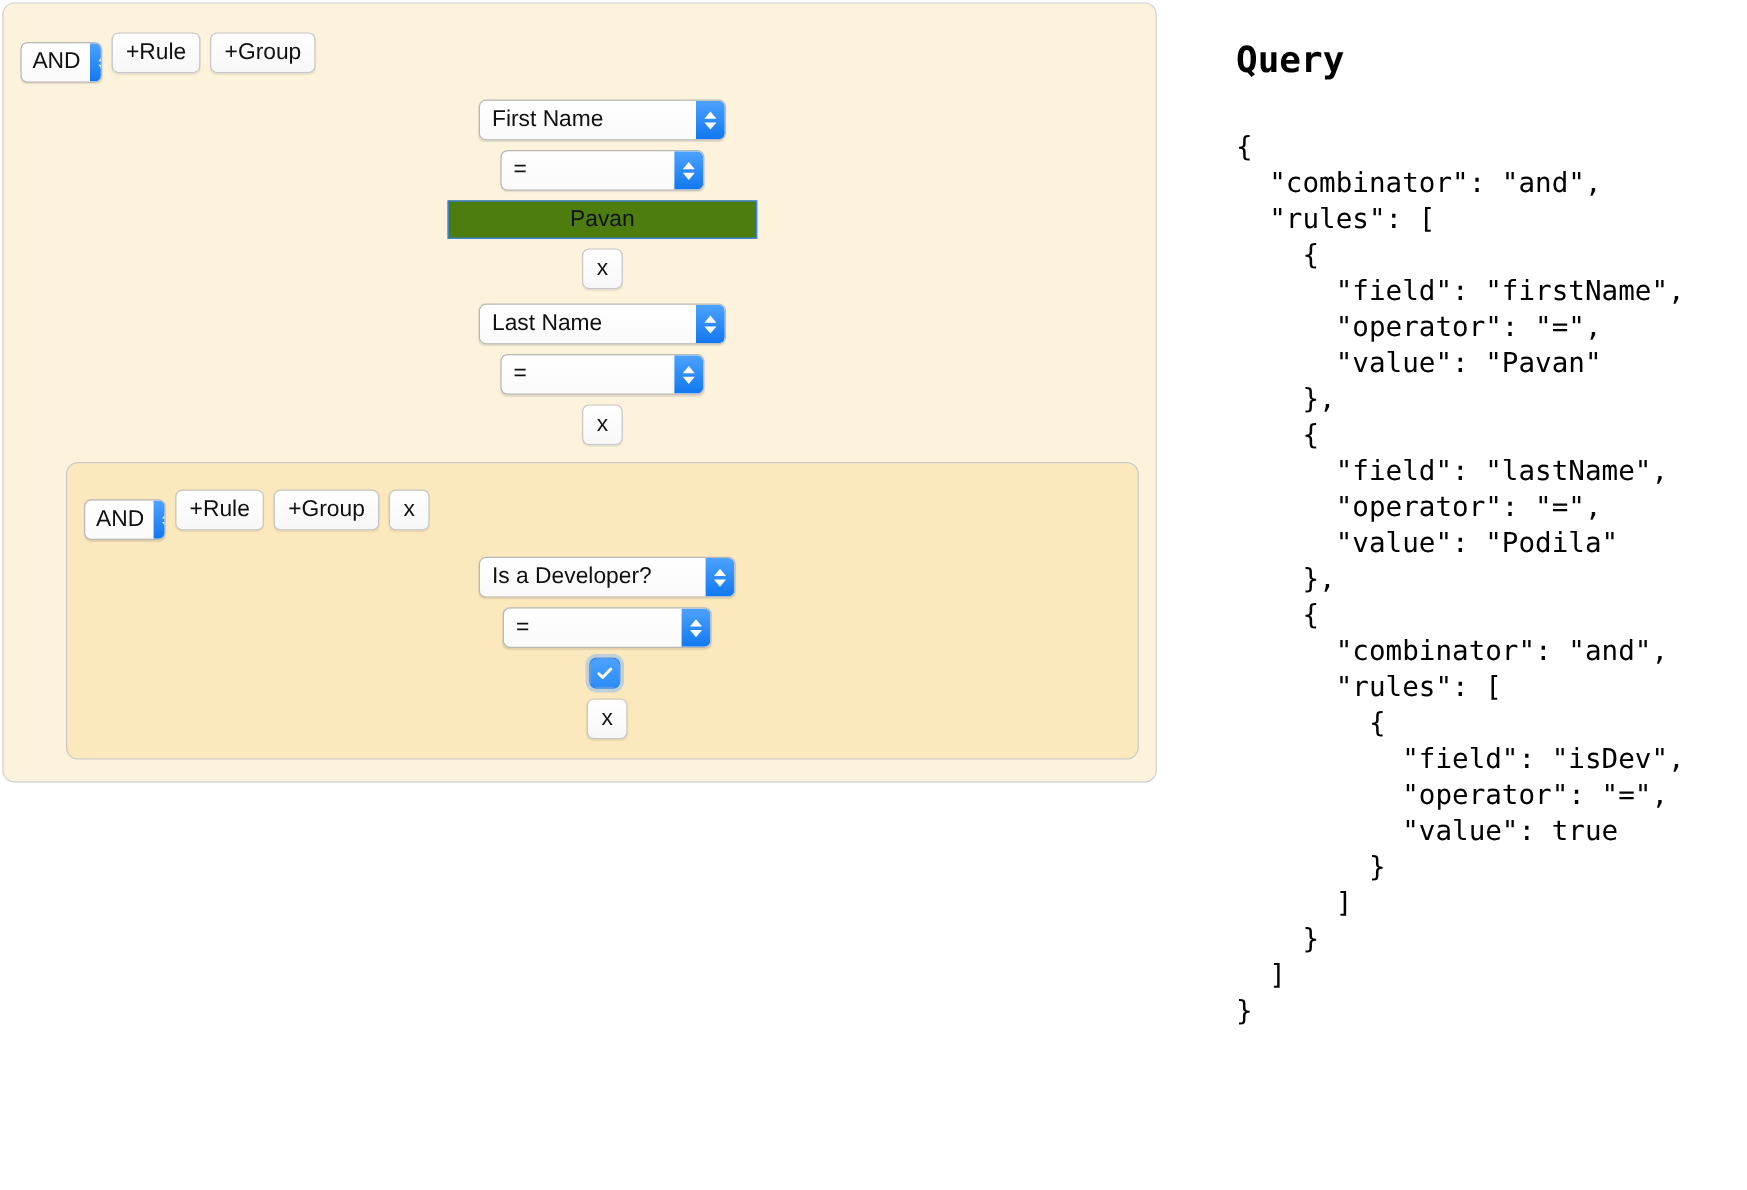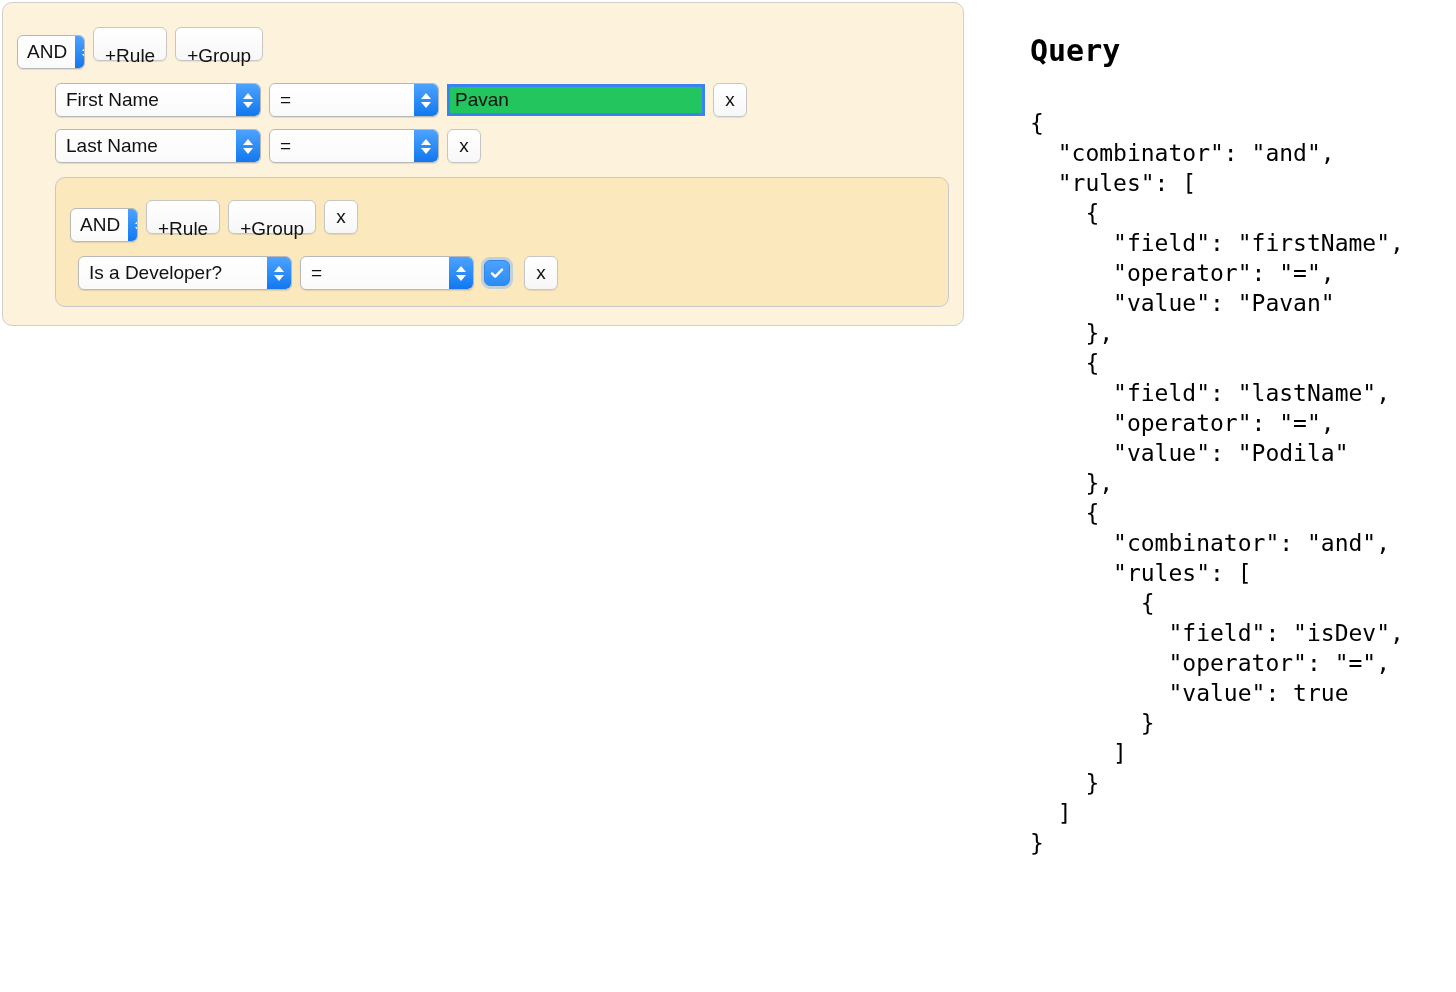--- a/index.html
+++ b/index.html
@@ -42,21 +42,21 @@
     padding: 14px 14px 16px 14px;
   }
 
   .row {
     display: flex;
     align-items: center;
     gap: 8px;
   }
 
   .rules { margin-top: 14px; }
-  .rule-row { margin-left: 38px; }
+  .rule-row { margin-left: 38px; flex-direction: column; }
   .rule-row + .rule-row { margin-top: 12px; }
   .group-inner .rule-row { margin-left: 8px; margin-top: 14px; }
 
   
   .sel {
     position: relative;
     display: inline-flex;
     align-items: center;
     height: 34px;
     background: linear-gradient(#ffffff, #fafafa);
@@ -98,46 +98,47 @@
   .sel-field    { width: 206px; }
   .sel-operator { width: 170px; }
   .sel-comb     { width: 68px; padding-left: 9px; margin-top: 16px; }
   .sel-field-dev{ width: 214px; }
   .sel-op-dev   { width: 174px; }
 
   
   .btn {
     height: 34px;
     min-width: 30px;
-    padding: 12px 11px;
+    padding: 0 11px;
     background: linear-gradient(#ffffff, #f7f7f7);
     border: 1px solid #c6c6c6;
     border-radius: 6px;
     box-shadow: 0 1px 1px rgba(0,0,0,0.08);
     font-family: "Liberation Sans", sans-serif;
     font-size: 19px;
     color: #111;
     line-height: 32px;
     text-align: center;
     cursor: default;
   }
   .btn-x { padding: 0 10px; min-width: 34px; }
 
   
   .txt {
     height: 32px;
     width: 258px;
-    background: #22c55e;
-    border: 3px solid #3b82f6;
+    background: #4d7c0f;
+    border: 1px solid #3b82f6;
     border-radius: 0;
     padding: 0 5px;
     font-family: "Liberation Sans", sans-serif;
     font-size: 19px;
     color: #111;
     line-height: 30px;
+    text-align: center;
   }
 
   
   .chk {
     width: 26px; height: 26px;
     background: linear-gradient(#4da2ff, #2b8cf7);
     border: 1px solid #2f86e8;
     border-radius: 6px;
     box-shadow: 0 0 0 3px rgba(120,180,250,0.45);
     display: inline-flex;

